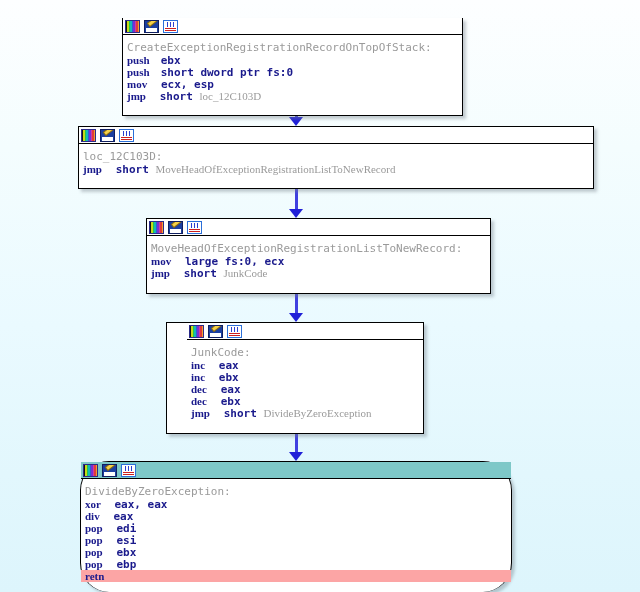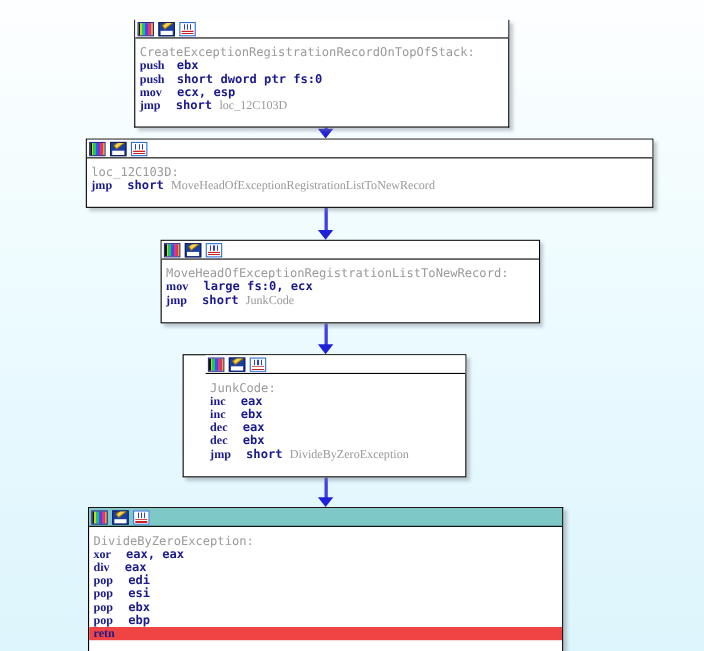--- a/index.html
+++ b/index.html
@@ -132,21 +132,21 @@
   .asm-line {
     height: 12px;
     line-height: 12px;
     font-family: "DejaVu Sans Mono", "Liberation Mono", monospace;
     font-size: 11px;
     white-space: pre;
     padding-left: 4px;
     color: #1a1a8c;
   }
   .asm-line.highlight {
-    background: #ef4444;
+    background: #fca5a5;
   }
   .label     { color: #9a9a9a; }
   .mnem      { color: #1a1a8c; font-weight: bold; font-family: Liberation Serif, serif; }
   .op        { color: #1a1a8c; font-weight: bold; }
   .ref       { color: #9a9a9a; font-family: Liberation Serif, serif; }
   .kw        { color: #1a1a8c; font-weight: bold; }
 </style>
 </head>
 <body>
 
@@ -204,21 +204,21 @@
       </div>
       <div class="node-body">
         <div class="asm-line"><span class="label">JunkCode:</span></div>
         <div class="asm-line"><span class="mnem">inc     </span><span class="op">eax</span></div>
         <div class="asm-line"><span class="mnem">inc     </span><span class="op">ebx</span></div>
         <div class="asm-line"><span class="mnem">dec     </span><span class="op">eax</span></div>
         <div class="asm-line"><span class="mnem">dec     </span><span class="op">ebx</span></div>
         <div class="asm-line"><span class="mnem">jmp     </span><span class="kw">short </span><span class="ref">DivideByZeroException</span></div>
       </div>
     </div>
-    <div class="node selected" style="left: 80px; top: 461px; width: 432px; height: 131px; border-bottom: none;">
+    <div class="node selected" style="left: 80px; top: 461px; width: 432px; height: 131px; border-bottom: none; border-radius: 29px;">
       <div class="node-titlebar">
         <div class="tb-icon icon-palette" title="Set block color"></div>
         <div class="tb-icon icon-pencil" title="Edit block"></div>
         <div class="tb-icon icon-chart" title="Graph options"></div>
       </div>
       <div class="node-body">
         <div class="asm-line"><span class="label">DivideByZeroException:</span></div>
         <div class="asm-line"><span class="mnem">xor     </span><span class="op">eax, eax</span></div>
         <div class="asm-line"><span class="mnem">div     </span><span class="op">eax</span></div>
         <div class="asm-line"><span class="mnem">pop     </span><span class="op">edi</span></div>

